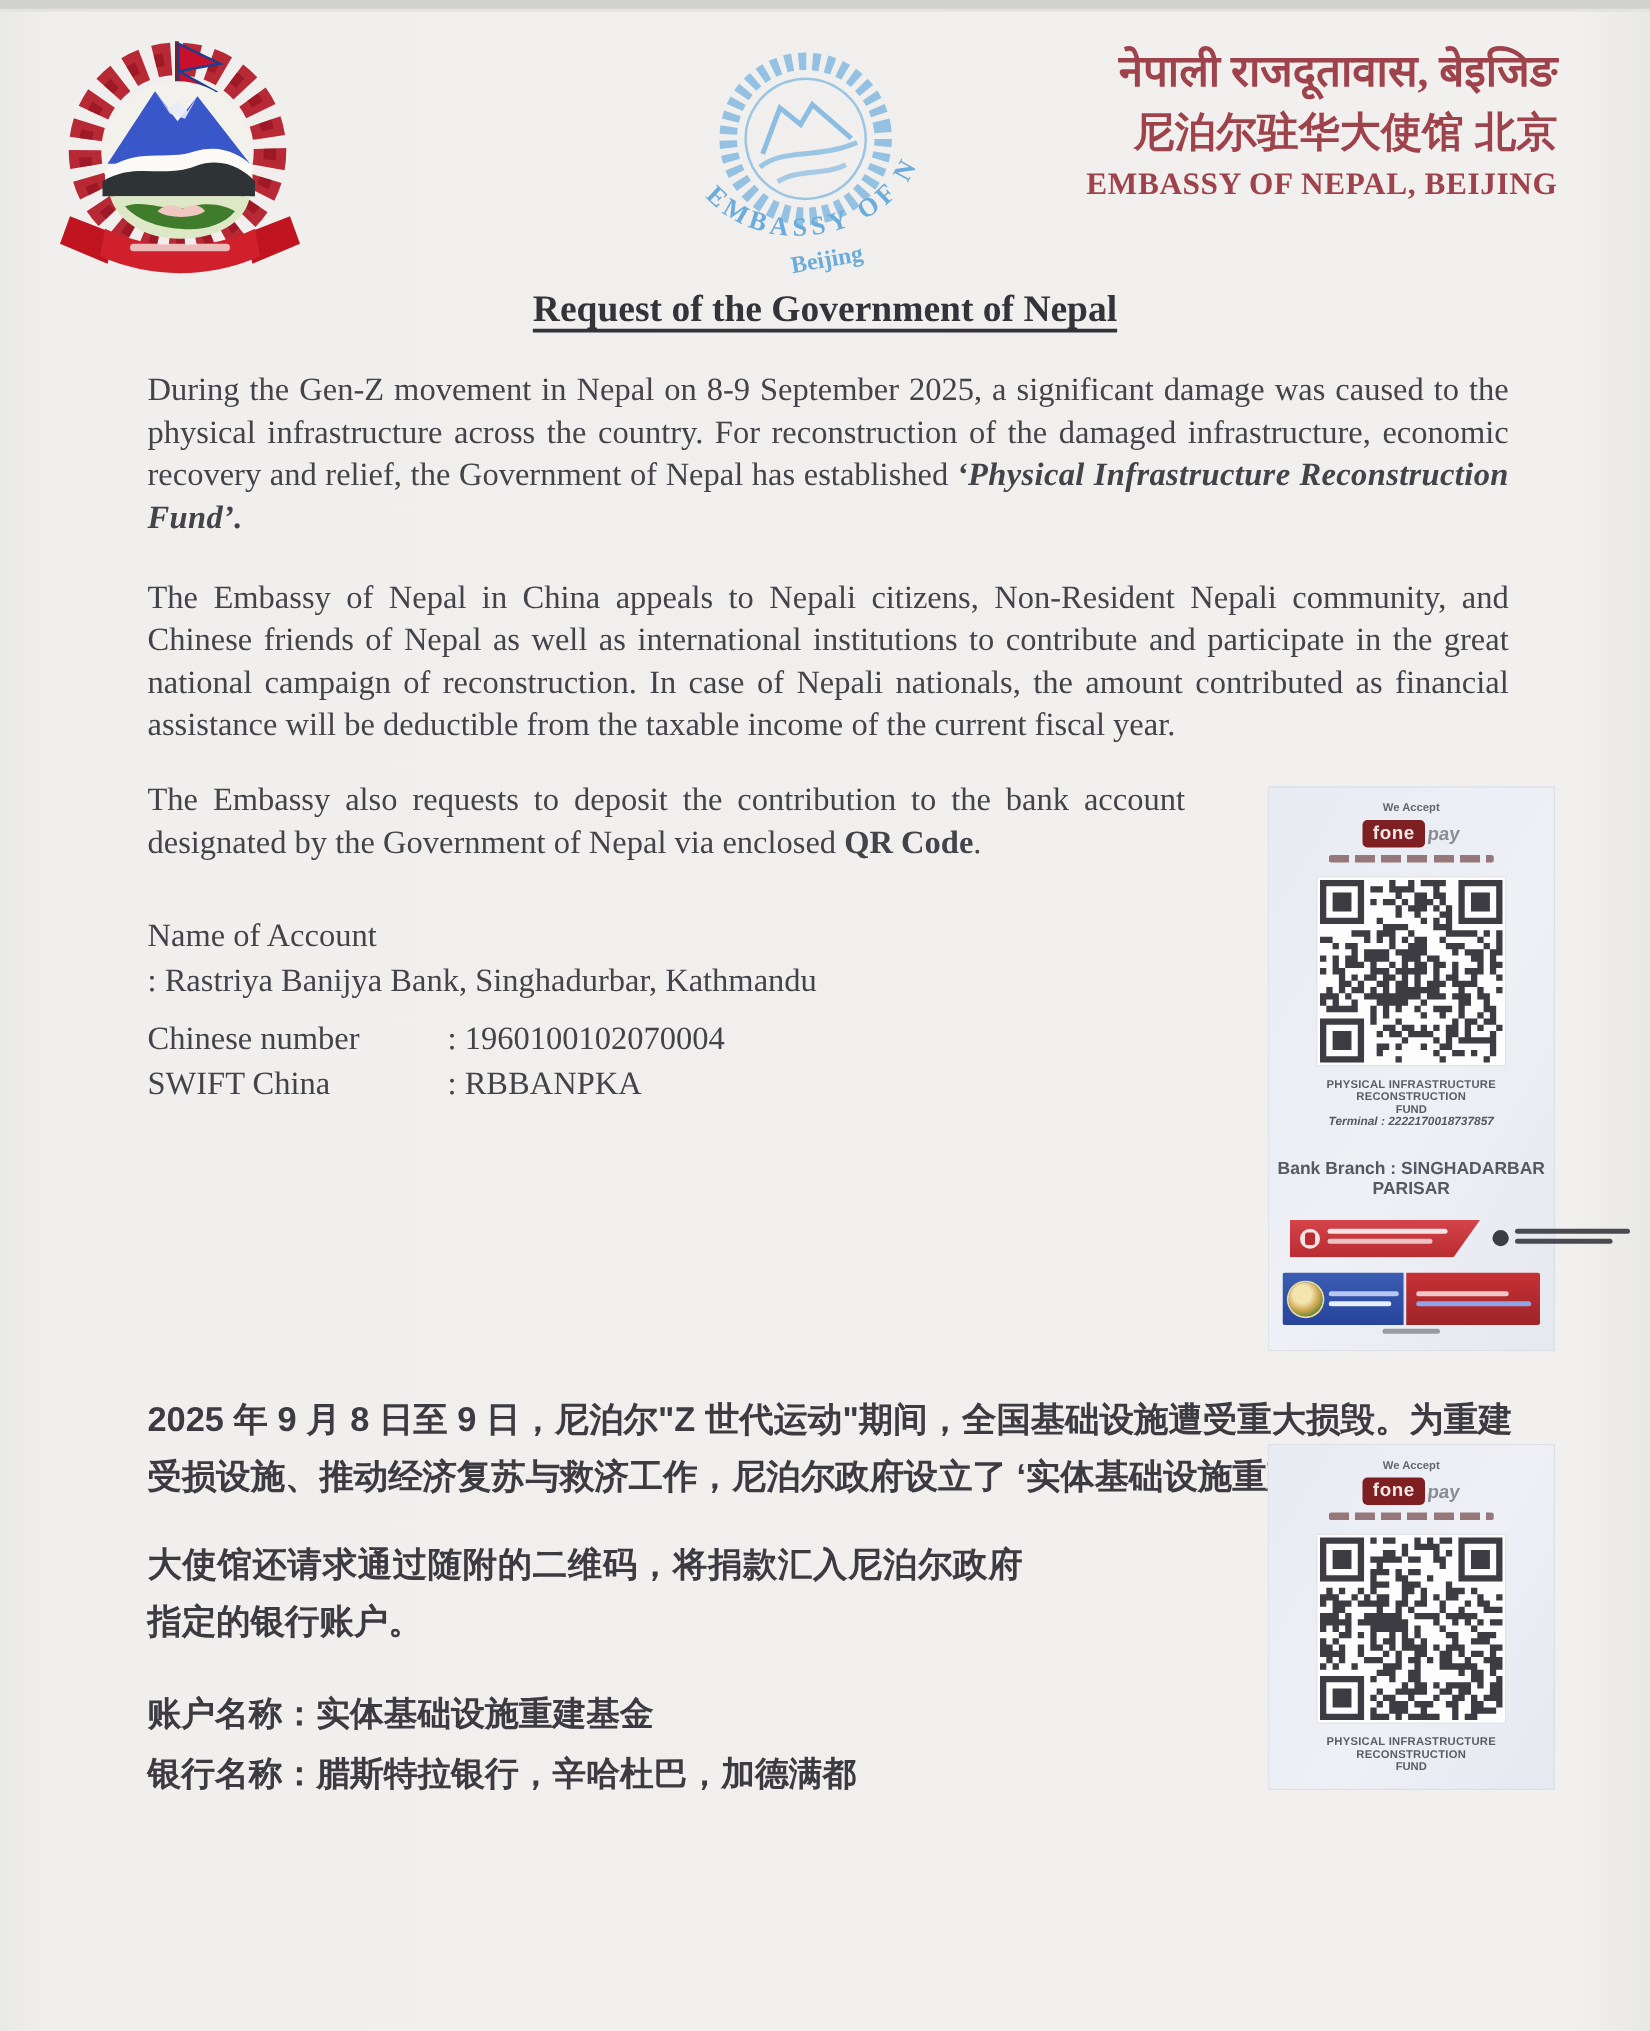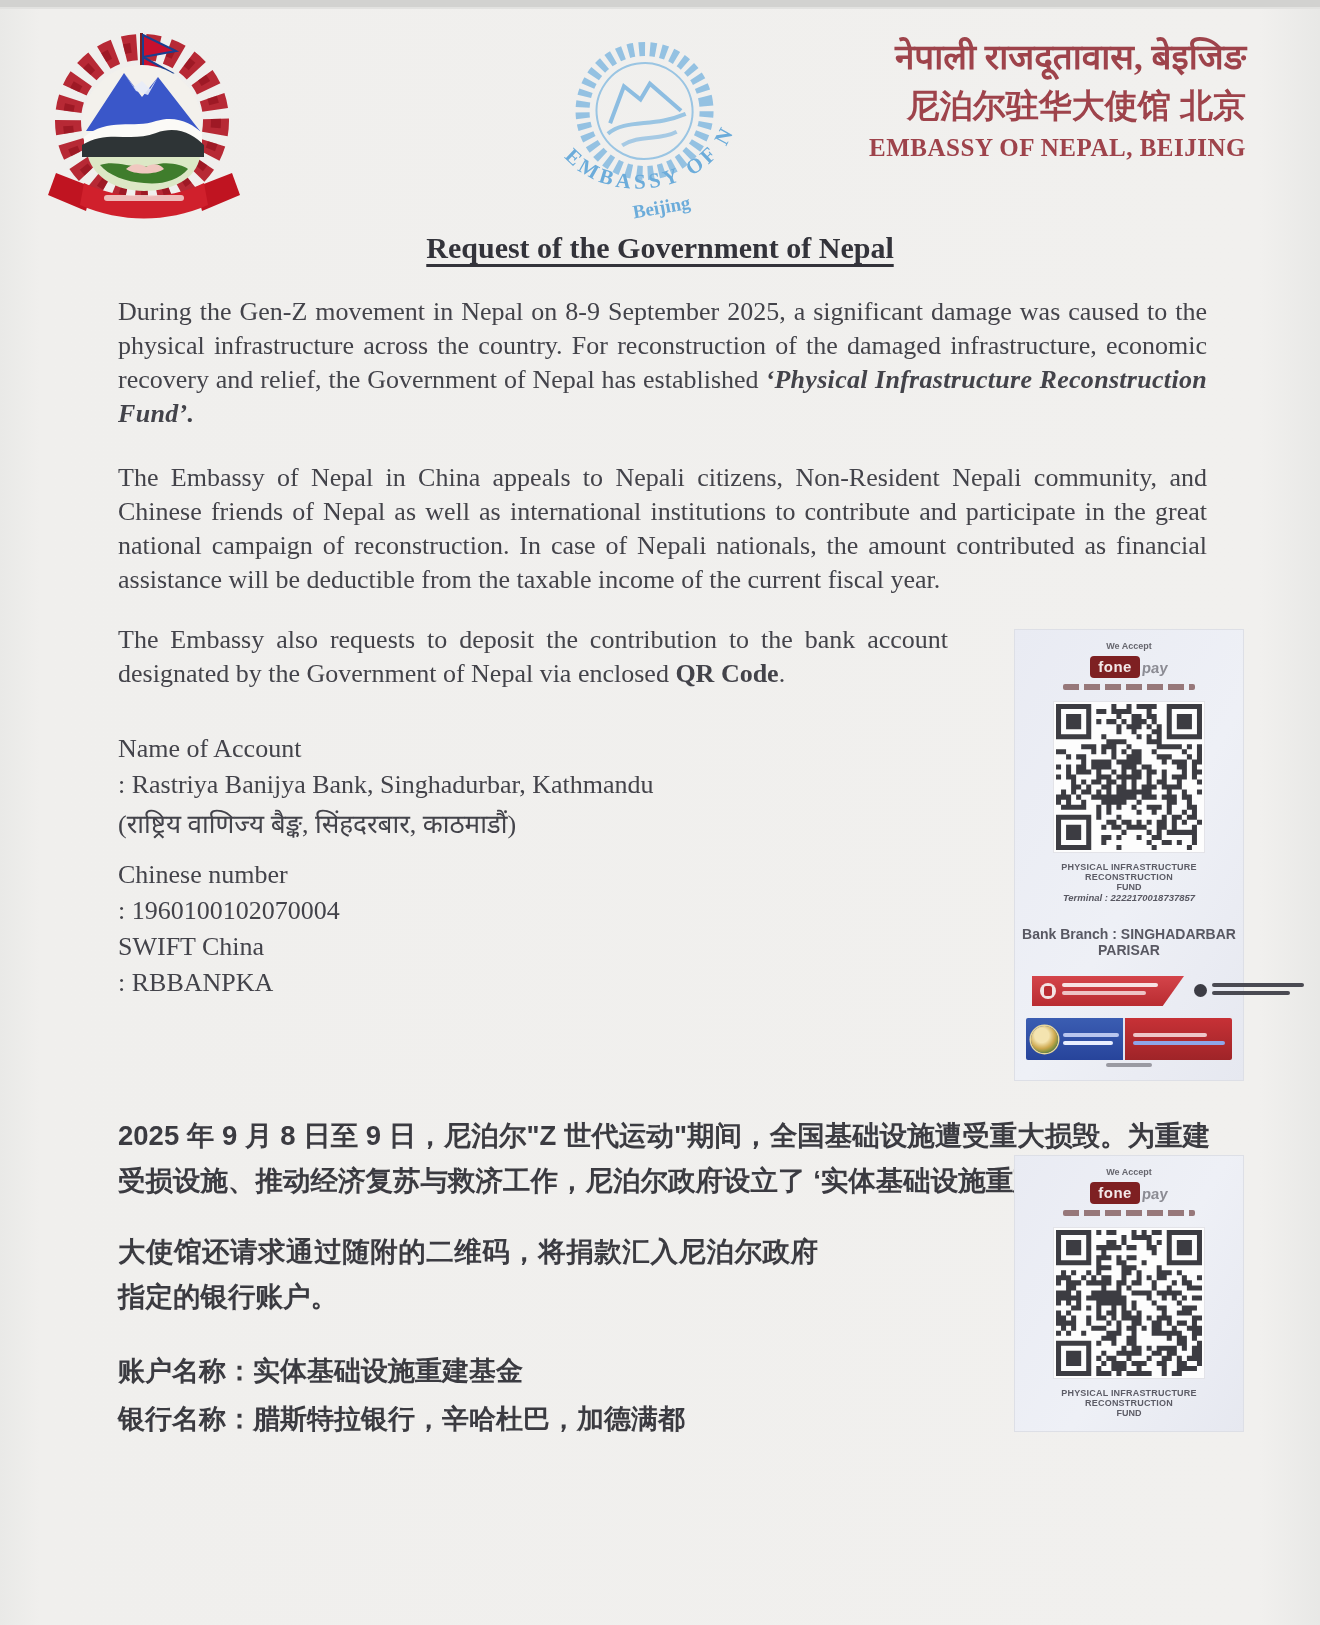--- a/index.html
+++ b/index.html
@@ -30,21 +30,21 @@
   }
   .en-p{
     margin:30px 113px 0 118px;font-size:26px;line-height:34px;color:#43434a;
     text-align:justify;
   }
   .en-p strong em{letter-spacing:.3px;}
   .section-flex{display:flex;align-items:flex-start;margin:26px 76px 0 118px;}
   .left-col{flex:1 1 auto;min-width:0;}
   .en-p.inflow{margin:0;max-width:830px;}
   .account-table{margin-top:40px;font-size:26px;color:#43434a;}
-  .acct-row{display:flex;line-height:36px;flex-direction:column;}
+  .acct-row{display:flex;line-height:36px;}
   .acct-label{width:240px;flex:0 0 auto;}
   .acct-value{flex:1;}
   .acct-value .dev-line{line-height:44px;}
   .spacer8{height:10px;}
   
   .qr-panel{
     flex:0 0 auto;width:230px;box-sizing:border-box;
     background:linear-gradient(120deg,#e9ebf3 0,#eef0f6 55%,#e6e8f0 100%);
     box-shadow:0 0 0 1px #dddfe6 inset;
     padding:12px 8px 14px;text-align:center;
@@ -187,21 +187,20 @@
     <div class="left-col">
       <p class="en-p inflow"><span>The Embassy also requests to deposit the contribution to the bank account designated by the Government of Nepal via enclosed </span><strong>QR Code</strong><span>.</span></p>
 
       <div class="account-table">
         <div class="acct-row">
           <div class="acct-label">Name of Account</div>
         </div>
         <div class="acct-row">
           <div class="acct-value">
             <div>: Rastriya Banijya Bank, Singhadurbar, Kathmandu</div>
-            <div class="dev-line">(राष्ट्रिय वाणिज्य बैङ्क, सिंहदरबार, काठमाडौं)</div>
           </div>
         </div>
         <div class="spacer8"></div>
         <div class="acct-row">
           <div class="acct-label">Chinese number</div>
           <div class="acct-value">: 1960100102070004</div>
         </div>
         <div class="acct-row">
           <div class="acct-label">SWIFT China</div>
           <div class="acct-value">: RBBANPKA</div>

